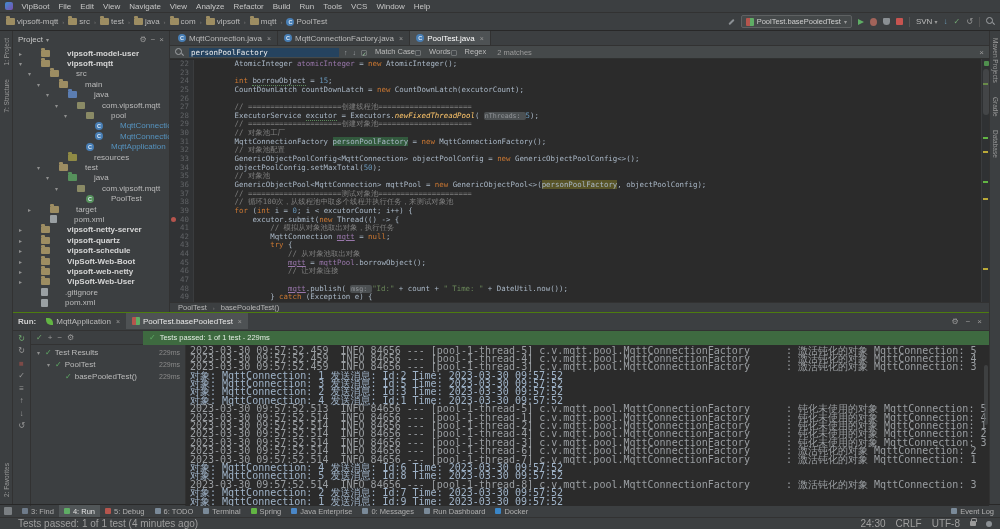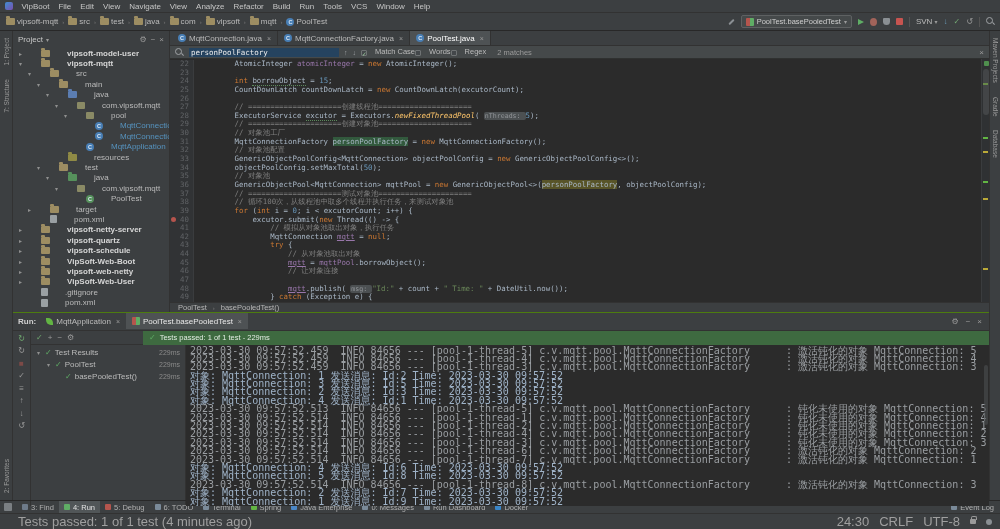--- a/index.html
+++ b/index.html
@@ -118,21 +118,21 @@
 .c-log{color:#9a9ea2}
 .c-out{color:#9fb3c8}
 #console::after{content:"";position:absolute;right:1px;top:20px;width:4px;height:60px;background:#4b4e50;border-radius:2px;opacity:.6}
 
 #twbar{flex:0 0 12px;display:flex;align-items:center;border-top:1px solid #282828;font-size:7.5px;color:#b0b0b0;padding:0 4px;gap:1px}
 .corner{width:8px;height:8px;background:linear-gradient(90deg,#8a8f93 45%,transparent 45%,transparent 55%,#8a8f93 55%);border-radius:1px;margin-right:4px;display:inline-block;opacity:.8}
 .twbtn{display:inline-flex;align-items:center;padding:0 5px;height:12px;gap:3px;white-space:nowrap}
 .twbtn.active{background:#515658;color:#e2e2e2}
 .twic{width:6px;height:6px;border-radius:1px;display:inline-block}
 #tw-right{margin-left:auto;display:flex;align-items:center;gap:3px;padding-right:2px}
-#statusbar{flex:0 0 12px;display:flex;align-items:center;border-top:1px solid #323232;font-size:13px;color:#9f9f9f;padding:0 8px 0 18px}
+#statusbar{flex:0 0 12px;display:flex;align-items:center;border-top:1px solid #323232;font-size:10px;color:#9f9f9f;padding:0 8px 0 18px}
 #status-right{margin-left:auto;display:flex;align-items:center;gap:10px}
 .lock{width:6px;height:5px;background:#9a9a9a;border-radius:1px;position:relative;display:inline-block}
 .lock::before{content:"";position:absolute;top:-3px;left:1px;width:4px;height:3px;border:1px solid #9a9a9a;border-bottom:none;border-radius:2px 2px 0 0}
 .hector{width:6px;height:6px;border-radius:50%;background:#8a8f93;display:inline-block}
 </style>
 </head>
 <body>
 
 <div id="menubar">
   <span class="logo"></span>

